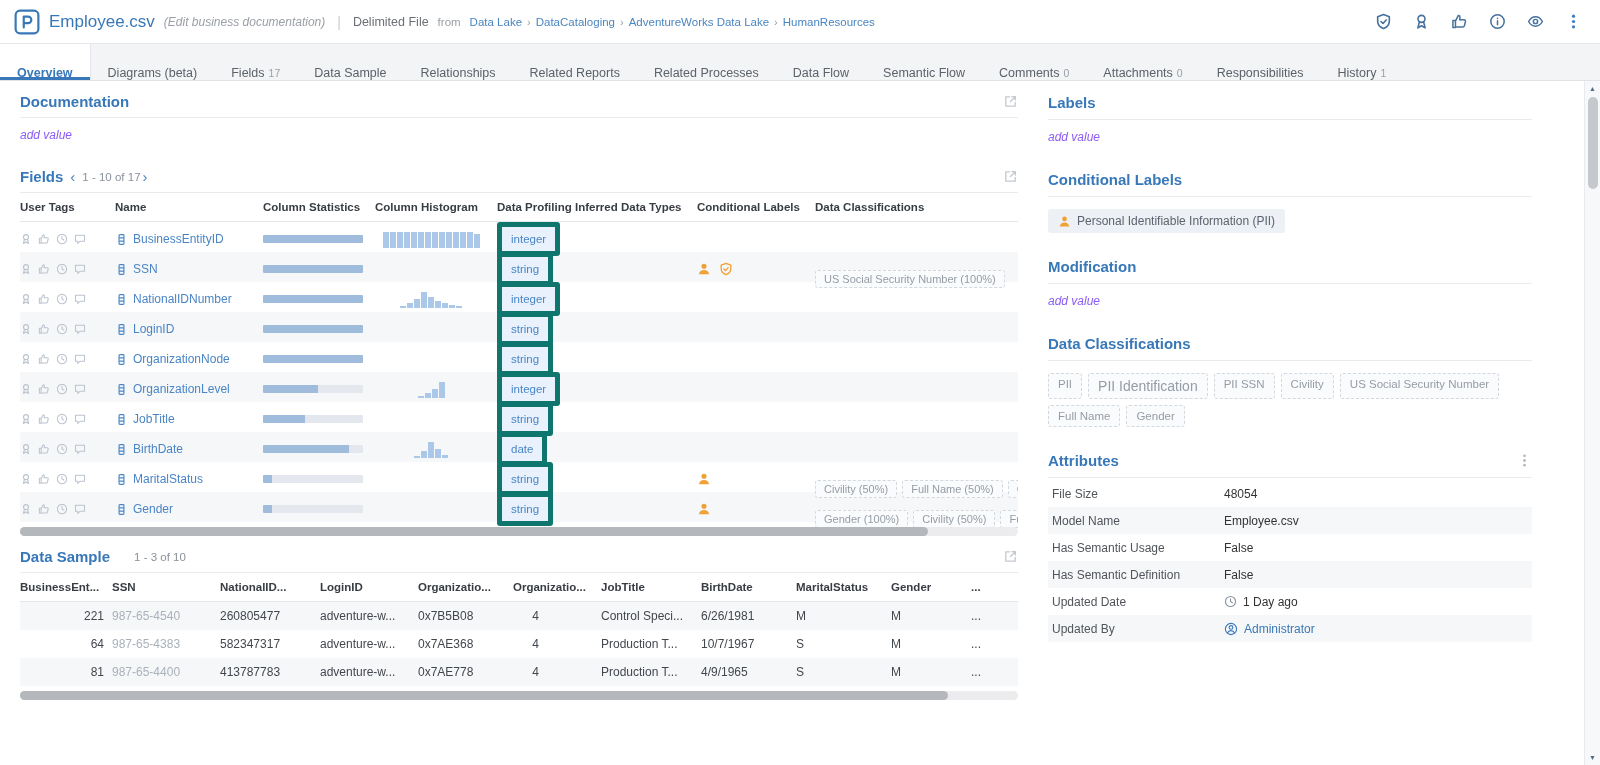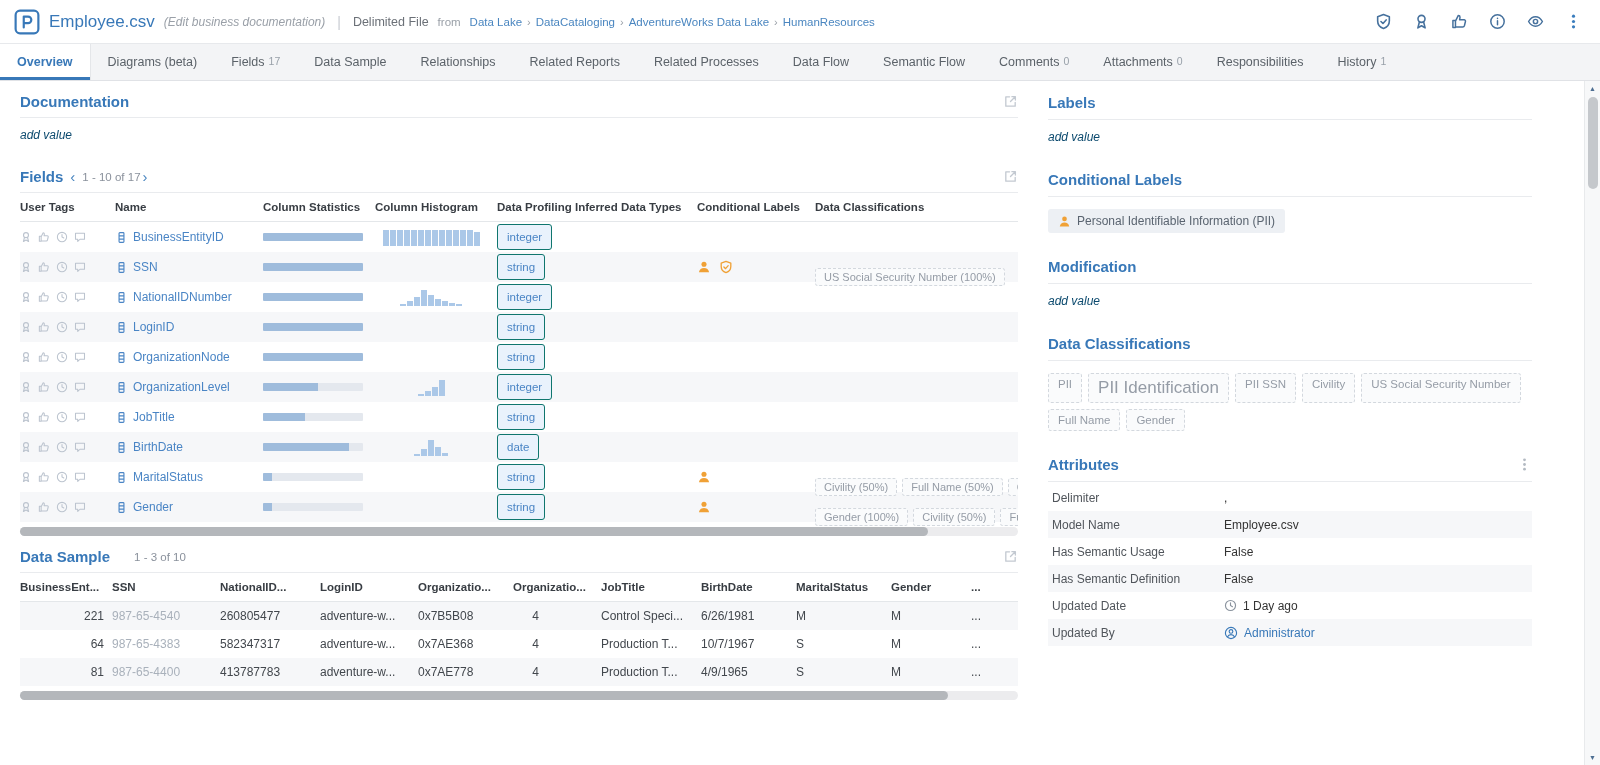--- a/index.html
+++ b/index.html
@@ -21,56 +21,56 @@
   .breadcrumb { display:inline-flex; }
   .bc-link { font-size:11.5px; color:#4a86c0; cursor:pointer; }
   .bc-sep { color:#9aa0a8; font-size:11px; margin:0 5px; }
   .header-actions { margin-left:auto; display:flex; align-items:center; gap:21px; }
   .hicon { width:17px; height:17px; color:#46719d; cursor:pointer; }
   .hicon:last-child { color:#3a7dbd; }
 
   
   .tabbar { height:37px; background:#f3f4f6; border-bottom:1px solid #e0e2e6;
             display:flex; align-items:stretch; }
-  .tab { display:flex; align-items:center; gap:4px; padding:0 17px; font-size:12.5px;
+  .tab { display:flex; align-items:flex-end; gap:4px; padding:0 17px; font-size:12.5px;
          color:#5b6269; cursor:pointer; white-space:nowrap; }
   .tab.active { background:#fff; color:#3878b8; font-weight:bold;
                 box-shadow:inset 0 -3px 0 #3878b8; border-right:1px solid #e4e6e9; }
   .tab-count { font-size:10.5px; color:#98a0a9; font-weight:normal; position:relative; top:-1px; }
 
   
   .content { position:relative; display:flex; height:684px; overflow:hidden; }
   .main { width:1018px; padding-left:20px; flex:none; }
   .side { width:484px; margin-left:30px; flex:none; }
 
   
   .sec-head { display:flex; align-items:center; padding:12px 0 7px; border-bottom:1px solid #e9ebee; }
   .sec-title { font-size:15px; font-weight:bold; color:#3878b8; }
   .expand { width:15px; height:15px; color:#c3c9d1; margin-left:auto; cursor:pointer; }
   .pg-prev,.pg-next { color:#4a86c0; font-size:15px; margin:0 7px; cursor:pointer; line-height:1; }
   .pg-next { margin-left:2px; }
   .pg-text { font-size:11.5px; color:#8a919c; }
-  .placeholder { padding:10px 0 14px; font-size:12px; font-style:italic; color:#0c4a6e; cursor:text; }
+  .placeholder { padding:10px 0 14px; font-size:12px; font-style:italic; color:#8b5cf6; cursor:text; }
 
   
   .fgrid { display:grid; grid-template-columns:95px 148px 112px 122px 200px 118px 1fr; align-items:center; }
   .fhead { padding:8px 0; border-bottom:1px solid #e4e7ea; font-size:11.5px; font-weight:bold; color:#383d43; }
   .fhead .hcell { white-space:nowrap; }
   .frow { height:30px; font-size:12px; }
   .frow:nth-child(even) { background:#f6f7f9; }
   .cell.tags { display:flex; gap:6px; color:#bcc4cf; }
   .tagicon { width:12px; height:12px; cursor:pointer; }
   .cell.fname { display:flex; align-items:center; gap:5px; color:#4a85c5; cursor:pointer; }
   .colicon { width:13px; height:13px; color:#4a85c5; }
   .bar { width:100px; height:8px; background:#e4e8ee; border-radius:1px; overflow:hidden; }
   .bar i { display:block; height:100%; background:#9fbcdc; }
   .hist { display:flex; align-items:flex-end; justify-content:center; gap:1px; height:18px; width:112px; }
   .hist i { width:6px; background:#abc8e8; display:block; }
   .chip-type { display:inline-block; padding:6px 9px; font-size:11.5px; color:#4a85c5;
-               background:#e9f2fc; border:1px solid #0f766e; border-radius:3px; }
+               background:#e9f2fc; border:5px solid #0f766e; border-radius:3px; }
   .cell.cond { display:flex; gap:8px; }
   .cond-person,.cond-shield { width:14px; height:14px; color:#f0a136; }
   .cell.fclass { display:flex; gap:5px; overflow:hidden; white-space:nowrap;margin-top:19px; }
   .chip-dashed { flex:none; padding:2px 8px; font-size:11px; color:#959ca6; background:#fafbfc;
                  border:1px dashed #d3d8de; border-radius:3px; cursor:default; }
 
   
   .hscroll { height:9px; margin-top:5px; background:#ececee; border-radius:5px; position:relative; }
   .hscroll .thumb { position:absolute; left:0; top:0; bottom:0; background:#b4b7bb; border-radius:5px; }
 
@@ -890,43 +890,43 @@
       <div class="sec-head">
         <span class="sec-title">Modification</span>
       </div>
       <div class="placeholder">add value</div>
 
       <div class="sec-head">
         <span class="sec-title">Data Classifications</span>
       </div>
       <div class="side-chips">
           <span class="chip-dashed" style="font-size: 11.5px; padding: 4px 9px;">PII</span>
-          <span class="chip-dashed" style="font-size: 17px; padding: 4px 9px;">PII Identification</span>
+          <span class="chip-dashed" style="font-size: 14px; padding: 4px 9px;">PII Identification</span>
           <span class="chip-dashed" style="font-size: 11.5px; padding: 4px 9px;">PII SSN</span>
           <span class="chip-dashed" style="font-size: 11.5px; padding: 4px 9px;">Civility</span>
           <span class="chip-dashed" style="font-size: 11.5px; padding: 4px 9px;">US Social Security Number</span>
           <span class="chip-dashed" style="font-size: 11.5px; padding: 4px 9px;">Full Name</span>
           <span class="chip-dashed" style="font-size: 11.5px; padding: 4px 9px;">Gender</span>
         </div>
 
       <div class="sec-head">
         <span class="sec-title">Attributes</span>
         <span class="kebab-side icon">
             <svg viewBox="0 0 16 16" fill="currentColor">
               <circle cx="8" cy="3" r="1.5"></circle>
               <circle cx="8" cy="8" r="1.5"></circle>
               <circle cx="8" cy="13" r="1.5"></circle>
             </svg>
           </span>
       </div>
       <div class="attr-rows">
           <div class="attr-row">
-            <div class="attr-label">Delimiter</div>
+            <div class="attr-label">File Size</div>
             <div class="attr-value">
-              <span>,</span>
+              <span>48054</span>
             </div>
           </div>
           <div class="attr-row">
             <div class="attr-label">Model Name</div>
             <div class="attr-value">
               <span>Employee.csv</span>
             </div>
           </div>
           <div class="attr-row">
             <div class="attr-label">Has Semantic Usage</div>

